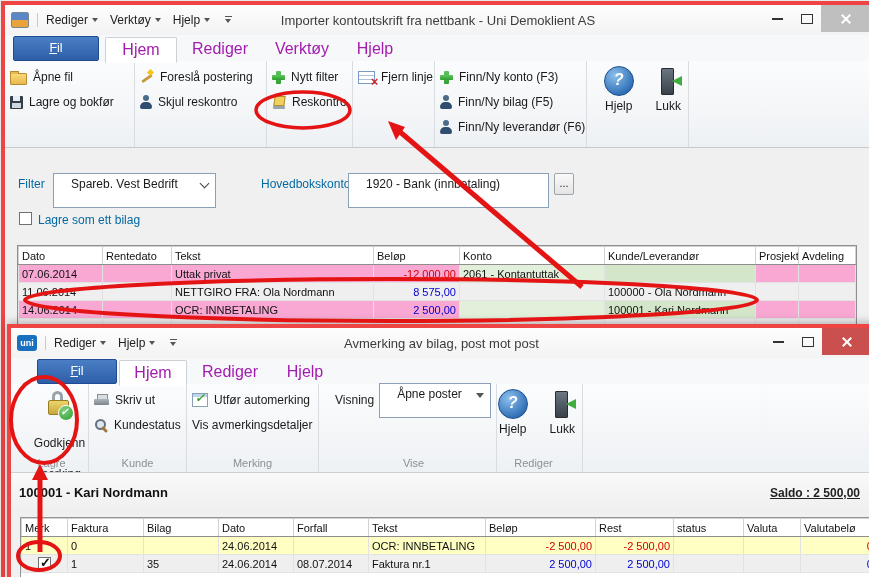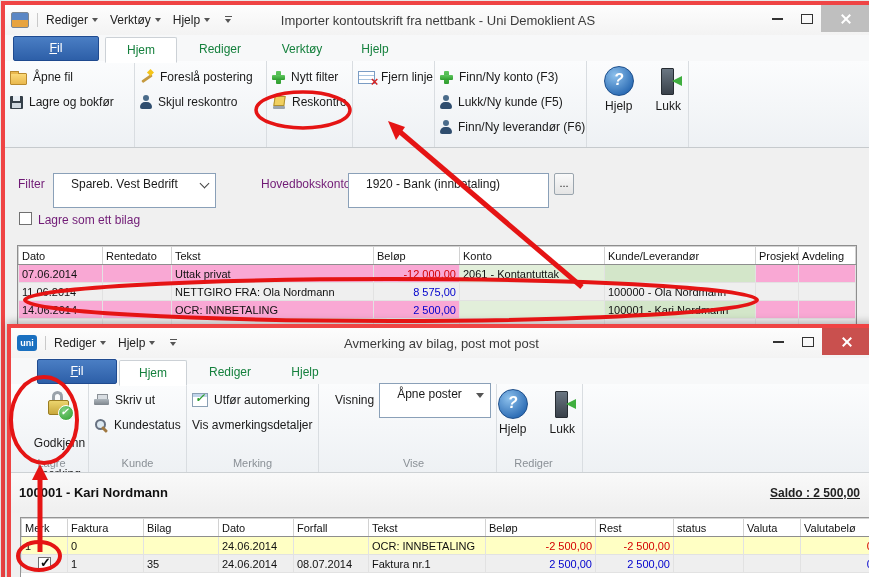--- a/index.html
+++ b/index.html
@@ -30,21 +30,21 @@
   .wb.close.red{background:var(--close-button-red,#c9504e);}
   .xmark{position:relative;width:12px;height:12px;}
   .xmark::before,.xmark::after{content:"";position:absolute;left:5px;top:0;width:2px;height:12px;background:#fff;}
   .xmark::before{transform:rotate(45deg);} .xmark::after{transform:rotate(-45deg);}
   
   .tabrow{position:absolute;left:0;right:0;height:26px;background:#f7f8f9;border-bottom:1px solid #d7dbdf;}
   .filebtn{position:absolute;top:1px;height:23px;line-height:23px;text-align:center;
            background:linear-gradient(#4a7ec4,var(--tab-file-blue,#2d5fa8));color:#fff;font-size:12.5px;
            border:1px solid #1f4a8f;border-radius:2px;}
   .filebtn::first-letter{text-decoration:underline;}
-  .tab{position:absolute;top:2px;height:24px;line-height:24px;text-align:center;font-size:12px;color:#15803d;}
+  .tab{position:absolute;top:2px;height:24px;line-height:24px;text-align:center;font-size:16px;color:#a21caf;}
   .tab.active{background:#fff;border:1px solid #ccd1d6;border-bottom:1px solid #fff;height:24px;z-index:2;
               border-radius:2px 2px 0 0;}
   
   .ribbon{position:absolute;left:0;right:0;background:linear-gradient(#fbfcfd,#eef1f4);
           border-bottom:1px solid #c6cacd;}
   .rgroup{position:absolute;top:0;bottom:0;border-right:1px solid #d9dde1;padding-top:5px;
           display:flex;flex-direction:column;gap:3px;box-sizing:border-box;}
   .rgroup.big{flex-direction:row;gap:10px;}
   .rbtn{display:flex;align-items:center;gap:6px;padding:1px 5px;font-size:12px;height:20px;white-space:nowrap;cursor:default;}
   .bigbtn{display:flex;flex-direction:column;align-items:center;width:46px;font-size:12px;gap:3px;}
@@ -90,21 +90,21 @@
   .ic-lock .badge::after{content:"\2713";position:absolute;left:2px;top:-1px;color:#fff;font-size:10px;font-weight:bold;}
   .ic-autom{width:14px;height:12px;background:#fff;border:1px solid #8aa0b4;}
   .ic-autom::before{content:"";position:absolute;left:0;right:0;top:0;height:3px;background:#c0d4ea;}
   .ic-autom::after{content:"\2713";position:absolute;left:2px;top:-3px;color:#2f9e2f;font-weight:bold;font-size:12px;}
   .ic-xbox{width:14px;height:12px;background:#fff;border:1px solid #8aa0b4;}
   .ic-xbox::after{content:"\00d7";position:absolute;left:3px;top:-3px;color:#d42222;font-weight:bold;font-size:13px;}
   .appicon-top{width:16px;height:14px;border:1px solid #7c8794;border-radius:2px;background:linear-gradient(#5b87c5 50%,#e8a33d 50%);flex:none;}
   .appicon-uni{width:20px;height:16px;border-radius:3px;background:#1a70c0;color:#fff;font-size:9px;font-weight:bold;
                display:flex;align-items:center;justify-content:center;flex:none;}
   
-  .lbl{position:absolute;font-size:12px;color:#701a75;white-space:nowrap;}
+  .lbl{position:absolute;font-size:12px;color:#0369a1;white-space:nowrap;}
   .select,.input{position:absolute;height:35px;background:#fff;border:1px solid #8aa0b8;box-sizing:border-box;
                  font-size:12px;line-height:20px;padding:0 20px 0 17px;white-space:nowrap;overflow:hidden;}
   .input{padding-right:4px;}
   .chev{position:absolute;right:7px;top:6px;width:6px;height:6px;border-right:1.5px solid #444;border-bottom:1.5px solid #444;transform:rotate(45deg);}
   .smalltri{position:absolute;right:6px;top:9px;border-left:4px solid transparent;border-right:4px solid transparent;border-top:5px solid #555;}
   .browse{position:absolute;width:20px;height:22px;background:linear-gradient(#fafafa,#e4e4e4);border:1px solid #9aa5ae;
           box-sizing:border-box;text-align:center;font-size:11px;line-height:18px;border-radius:2px;}
   .cbbox{position:absolute;width:13px;height:13px;background:#fff;border:1px solid #707070;box-sizing:border-box;}
   .cbbox[data-checked="true"]::after{content:"\2713";position:absolute;left:1px;top:-3px;font-size:13px;font-weight:bold;color:#111;}
   
@@ -209,21 +209,21 @@
             <span>Fjern linje</span>
           </div>
       </div>
       <div class="rgroup" style="left:430px;width:152px;">
         <div class="rbtn">
             <i class="ic ic-plus"></i>
             <span>Finn/Ny konto (F3)</span>
           </div>
         <div class="rbtn">
             <i class="ic ic-person"></i>
-            <span>Lukk/Ny kunde (F5)</span>
+            <span>Finn/Ny bilag (F5)</span>
           </div>
         <div class="rbtn">
             <i class="ic ic-person"></i>
             <span>Finn/Ny leverandør (F6)</span>
           </div>
       </div>
       <div class="rgroup big" style="left:582px;width:102px;padding-left:12px;">
         <div class="bigbtn">
             <i class="ic ic-help"></i>
             <span>Hjelp</span>

